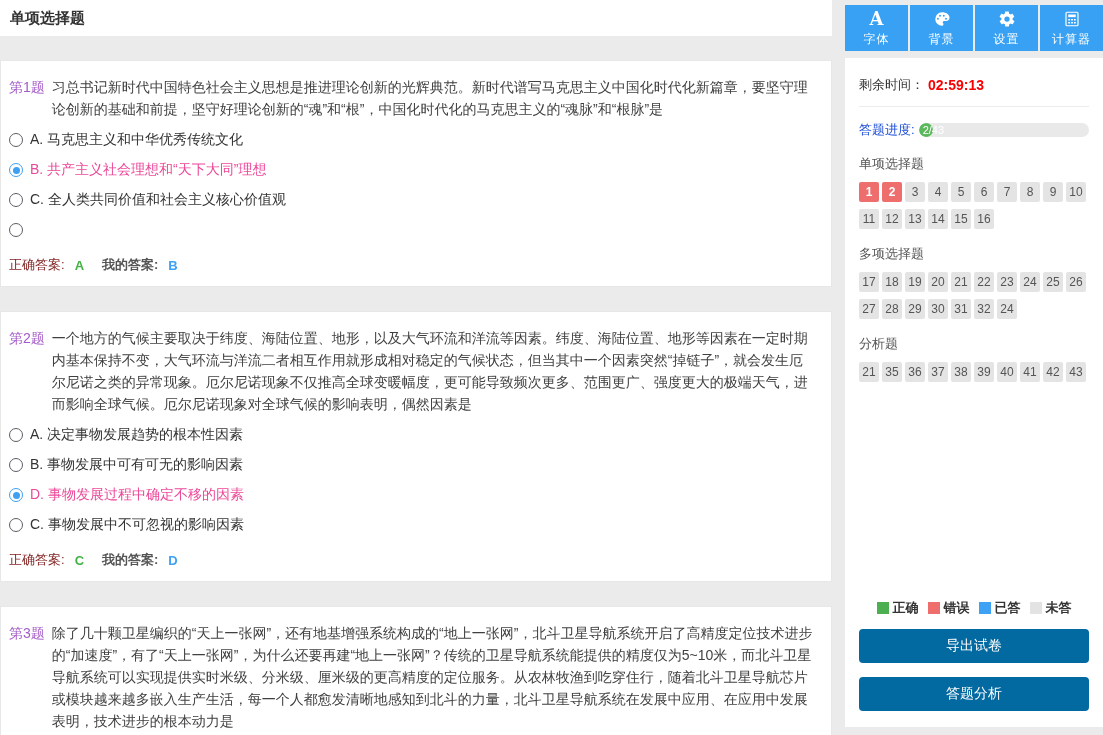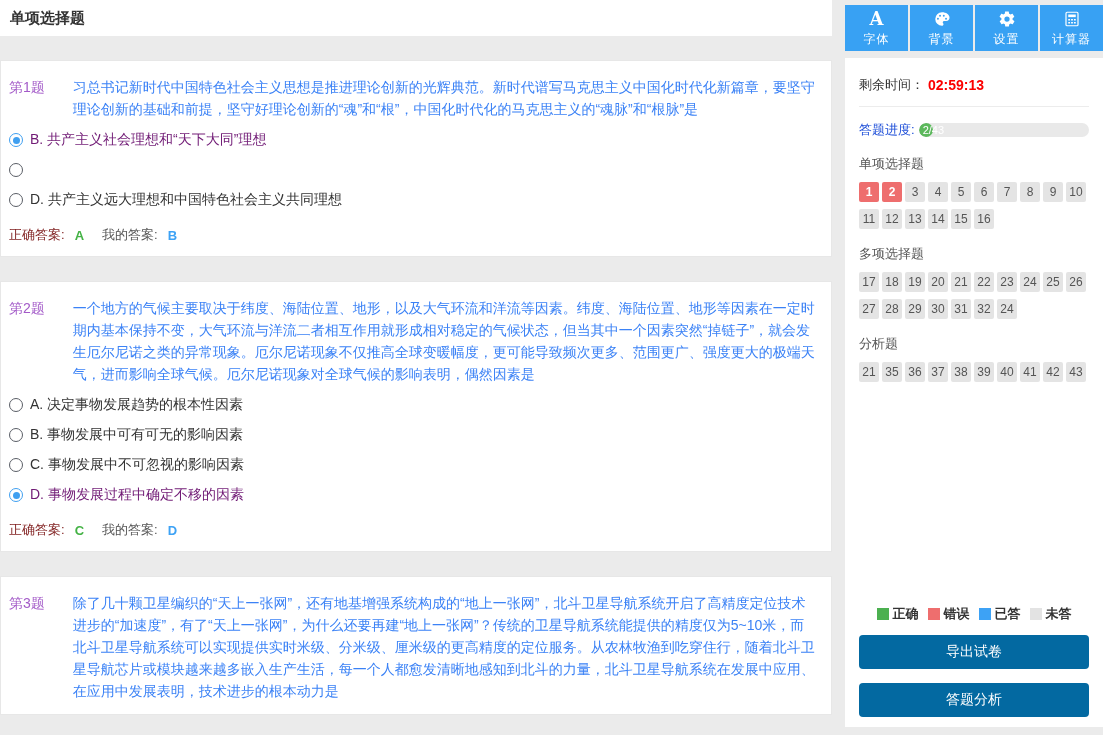--- a/index.html
+++ b/index.html
@@ -7,35 +7,35 @@
     font-family:"Liberation Sans","DejaVu Sans",sans-serif;
     background:#ebebeb; color:#333; }
 
   
   .left-pane { position:absolute; left:0; top:0; width:832px; height:735px; overflow:hidden; }
   .page-header { background:#fff; height:36px; padding:9px 10px; }
   .page-title { font-size:15px; font-weight:bold; color:#333; }
   .q-card { background:#fff; border:1px solid #e7e7e7; margin:24px 0 0 0;
             padding:15px 16px 12px 8px; }
   .q-card:first-of-type { margin-top:24px; }
-  .q-head { display:flex; align-items:flex-start;gap:21px; }
+  .q-head { display:flex; align-items:flex-start; }
   .q-label { color:#a35ac8; font-size:14px; white-space:nowrap; margin-right:7px; line-height:22px; }
-  .q-body { flex:1; font-size:14px; line-height:22px; color:#3b82f6; }
+  .q-body { flex:1; font-size:14px; line-height:22px; color:#404040; }
   .opt-row { display:flex; align-items:center; margin-top:10px; height:20px; cursor:pointer; }
   .opt-row:first-of-type { margin-top:14px; }
   .radio { width:14px; height:14px; border:1.6px solid #5a5e66; border-radius:50%;
            margin-right:7px; flex:none; position:relative; background:#fff; }
   .opt-row.selected .radio { border-color:#3f9ff0; }
   .opt-row.selected .radio::after { content:""; position:absolute; left:2.5px; top:2.5px;
            width:7px; height:7px; border-radius:50%; background:#3f9ff0; }
   .opt-text { font-size:14px; color:#333; }
-  .opt-row.selected .opt-text { color:#701a75; }
+  .opt-row.selected .opt-text { color:#ec4899; }
   .answer-row { margin-top:16px; font-size:13px; display:flex; align-items:center; }
   .ans-label { color:#7f1d1d; margin-right:10px; }
-  .ans-label.mine { color:#555; font-weight:normal; margin-left:18px; }
+  .ans-label.mine { color:#555; font-weight:bold; margin-left:18px; }
   .ans-val { font-weight:bold; }
   .ans-val.correct { color:#43b244; }
   .ans-val.mine { color:#3da2f5; }
 
   
   .right-pane { position:absolute; left:845px; top:0; width:258px; height:735px; }
   .toolbar { margin-top:5px; display:grid; grid-template-columns:1fr 1fr 1fr 1fr; gap:2px; }
   .tool-btn { background:#38a1f3; color:#fff; height:46px; border:none; cursor:pointer;
               display:flex; flex-direction:column; align-items:center; justify-content:center; }
   .tool-icon { height:20px; display:flex; align-items:center; justify-content:center; }
@@ -63,45 +63,49 @@
   .num-cell.wrong { background:#ee6e6e; color:#fff; font-weight:bold; }
 
   .legend-row { margin-top:auto; display:flex; justify-content:center; align-items:center;
                 gap:9px; padding-bottom:12px;font-weight:bold; }
   .legend-item { display:flex; align-items:center; font-size:13px; color:#333; }
   .legend-swatch { width:12px; height:12px; margin-right:4px; display:inline-block; }
 
   .action-btn { width:100%; height:34px; background:#0369a1; color:#fff; border:none;
                 border-radius:4px; font-size:14px; cursor:pointer; margin-bottom:14px;
                 font-family:Liberation Serif, serif; }
-  .action-btn:last-child { margin-bottom:2px; }
+  .action-btn:last-child { margin-bottom:8px; }
 </style>
 </head>
 <body>
 
 <div class="left-pane">
   <div class="page-header">
     <span class="page-title">单项选择题</span>
   </div>
   <div id="questions-container">
       <div class="q-card">
         <div class="q-head">
           <span class="q-label">第1题</span>
           <div class="q-body">习总书记新时代中国特色社会主义思想是推进理论创新的光辉典范。新时代谱写马克思主义中国化时代化新篇章，要坚守理论创新的基础和前提，坚守好理论创新的“魂”和“根”，中国化时代化的马克思主义的“魂脉”和“根脉”是</div>
         </div>
+        <div class="opt-row">
+          <span class="radio"></span>
+          <span class="opt-text">A. 马克思主义和中华优秀传统文化</span>
+        </div>
         <div class="opt-row selected">
           <span class="radio"></span>
           <span class="opt-text">B. 共产主义社会理想和“天下大同”理想</span>
         </div>
         <div class="opt-row">
           <span class="radio"></span>
-        </div>
-        <div class="opt-row">
-          <span class="radio"></span>
-          <span class="opt-text">D. 共产主义远大理想和中国特色社会主义共同理想</span>
+          <span class="opt-text">C. 全人类共同价值和社会主义核心价值观</span>
+        </div>
+        <div class="opt-row">
+          <span class="radio"></span>
         </div>
         <div class="answer-row">
           <span class="ans-label">正确答案:</span>
           <span class="ans-val correct">A</span>
           <span class="ans-label mine">我的答案:</span>
           <span class="ans-val mine">B</span>
         </div>
       </div>
       <div class="q-card">
         <div class="q-head">
@@ -109,27 +113,27 @@
           <div class="q-body">一个地方的气候主要取决于纬度、海陆位置、地形，以及大气环流和洋流等因素。纬度、海陆位置、地形等因素在一定时期内基本保持不变，大气环流与洋流二者相互作用就形成相对稳定的气候状态，但当其中一个因素突然“掉链子”，就会发生厄尔尼诺之类的异常现象。厄尔尼诺现象不仅推高全球变暖幅度，更可能导致频次更多、范围更广、强度更大的极端天气，进而影响全球气候。厄尔尼诺现象对全球气候的影响表明，偶然因素是</div>
         </div>
         <div class="opt-row">
           <span class="radio"></span>
           <span class="opt-text">A. 决定事物发展趋势的根本性因素</span>
         </div>
         <div class="opt-row">
           <span class="radio"></span>
           <span class="opt-text">B. 事物发展中可有可无的影响因素</span>
         </div>
+        <div class="opt-row selected">
+          <span class="radio"></span>
+          <span class="opt-text">D. 事物发展过程中确定不移的因素</span>
+        </div>
         <div class="opt-row">
           <span class="radio"></span>
           <span class="opt-text">C. 事物发展中不可忽视的影响因素</span>
-        </div>
-        <div class="opt-row selected">
-          <span class="radio"></span>
-          <span class="opt-text">D. 事物发展过程中确定不移的因素</span>
         </div>
         <div class="answer-row">
           <span class="ans-label">正确答案:</span>
           <span class="ans-val correct">C</span>
           <span class="ans-label mine">我的答案:</span>
           <span class="ans-val mine">D</span>
         </div>
       </div>
       <div class="q-card">
         <div class="q-head">

